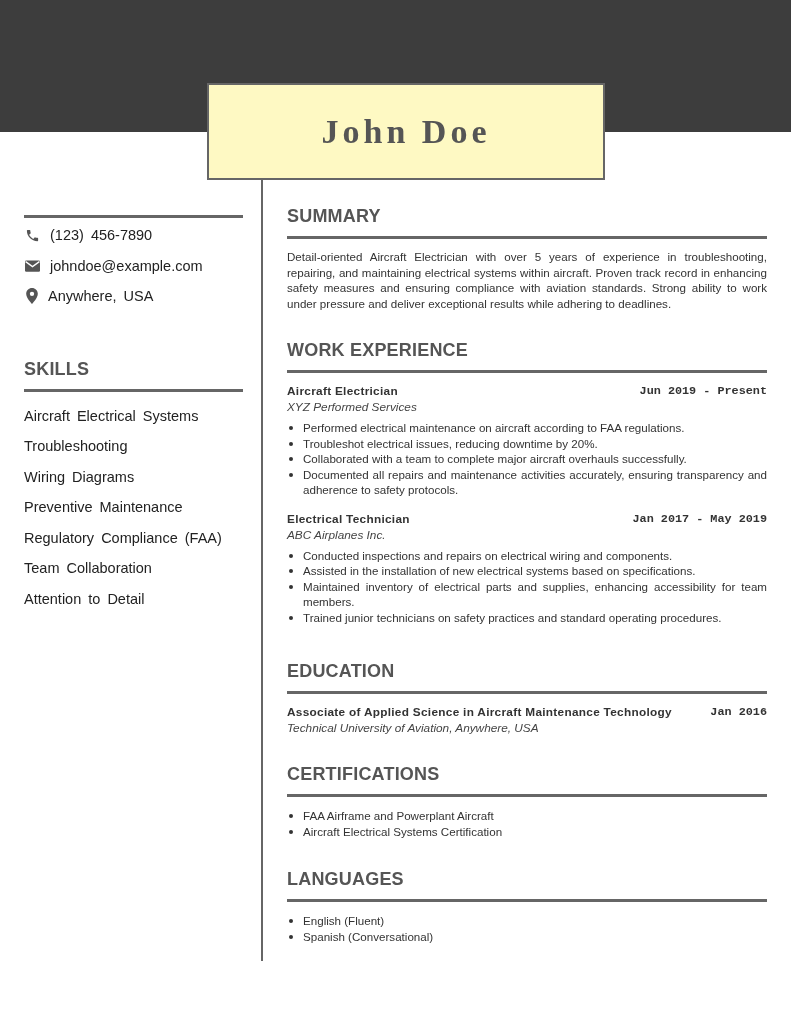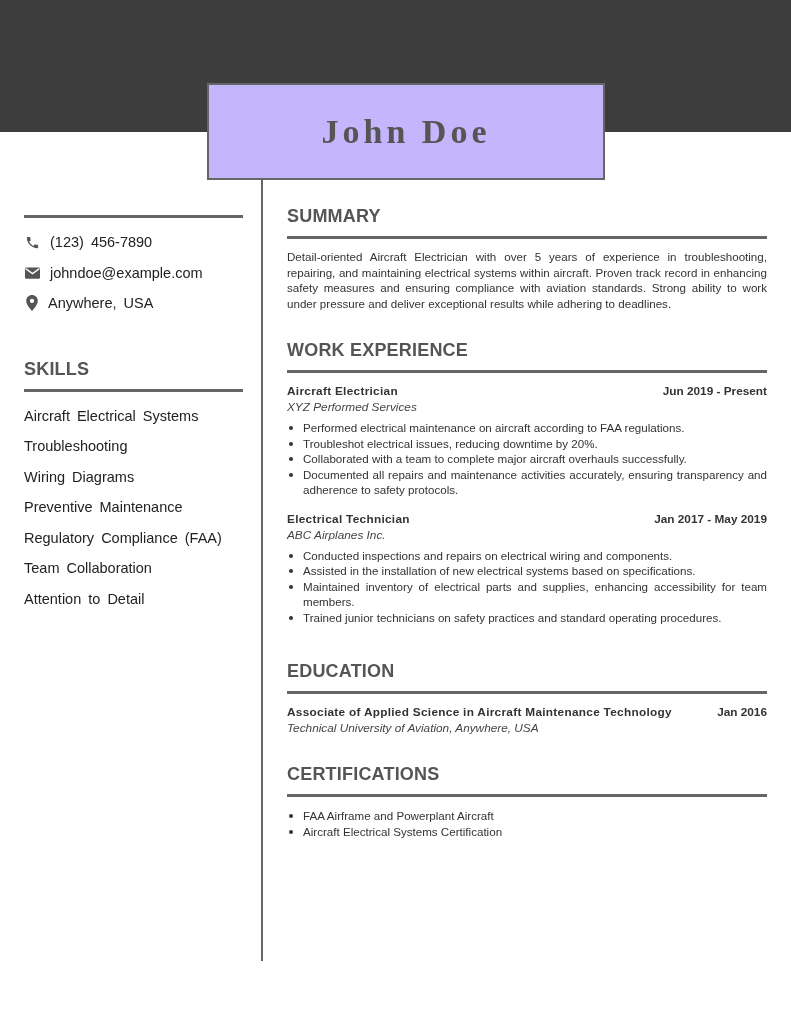--- a/index.html
+++ b/index.html
@@ -2,57 +2,57 @@
 <html><head>
 <meta charset="utf-8">
 <style>
   * { box-sizing: border-box; margin: 0; padding: 0; }
   html, body { width: 791px; height: 1024px; background: #ffffff; overflow: hidden; }
   body { position: relative; font-family: "Liberation Sans", sans-serif; color: #333; }
 
   .top-band { position: absolute; left: 0; top: 0; width: 791px; height: 132px; background: #3d3d3d; }
   .name-box {
     position: absolute; left: 207px; top: 83px; width: 398px; height: 97px;
-    background: #c4b5fd; border: 2px solid #666;
+    background: #fef9c3; border: 2px solid #666;
     display: flex; align-items: center; justify-content: center;
   }
   .name-box h1 {
     font-family: "Liberation Serif", serif; font-weight: bold; font-size: 34px;
     letter-spacing: 4px; color: #555;
   }
 
   .divider-v { position: absolute; left: 261px; top: 180px; width: 2px; height: 781px; background: #666; }
 
   .sidebar { position: absolute; left: 24px; top: 206px; width: 219px; }
   .sec-title { font-size: 18px; font-weight: bold; color: #555; letter-spacing: 0.2px; }
   .sec-rule { height: 3px; background: #666; margin-top: 9px; }
 
   .contact-list { list-style: none; margin-top: 9px; }
-  .contact-list li { display: flex; align-items: center; height: 30.5px; font-size: 14.5px; color: #222; word-spacing: 3px; }
+  .contact-list li { display: flex; align-items: flex-start; height: 30.5px; font-size: 14.5px; color: #222; word-spacing: 3px; }
   .contact-list .ico { width: 16px; height: 16px; margin-right: 10px; display: inline-flex; align-items: center; justify-content: center; }
   .contact-list li.loc .ico { margin-right: 8px; }
 
   .skills-block { margin-top: 40px; }
   .skills-list { list-style: none; margin-top: 9px; }
   .skills-list li { height: 30.5px; display: flex; align-items: center; font-size: 14.5px; color: #222; word-spacing: 3px; }
 
   .main { position: absolute; left: 287px; top: 206px; width: 480px; }
   .main .sec-rule { margin-top: 9px; }
   .summary-text {
     margin-top: 10px; font-size: 11.6px; line-height: 15.5px; color: #333; text-align: justify;
   }
   .work-sec { position: absolute; top: 134px; left: 0; width: 480px; }
   .edu-sec { position: absolute; top: 455px; left: 0; width: 480px; }
   .cert-sec { position: absolute; top: 558px; left: 0; width: 480px; }
   .lang-sec { position: absolute; top: 663px; left: 0; width: 480px; }
 
   .job { margin-top: 11px; }
   .job + .job { margin-top: 14px; }
   .job-head { display: flex; justify-content: space-between; font-size: 11.8px; font-weight: bold; color: #333; letter-spacing: 0.3px; }
-  .job-head .date { letter-spacing: 0; }
+  .job-head .date { letter-spacing: 0; font-family: Liberation Mono, monospace; }
   .org { font-size: 11.8px; font-style: italic; color: #444; margin-top: 2px; }
   ul.bullets { list-style: none; margin-top: 6px; }
   ul.bullets li {
     position: relative; padding-left: 16px; font-size: 11.6px; line-height: 15.5px; color: #333; text-align: justify;
   }
   ul.bullets li::before {
     content: ""; position: absolute; left: 2px; top: 6px; width: 4px; height: 4px; border-radius: 50%; background: #333;
   }
   .edu-entry { margin-top: 11px; }
   .cert-sec ul.bullets, .lang-sec ul.bullets { margin-top: 11px; }
@@ -168,13 +168,21 @@
 
   <section class="cert-sec">
     <h2 class="sec-title">CERTIFICATIONS</h2>
     <div class="sec-rule"></div>
     <ul class="bullets">
       <li>FAA Airframe and Powerplant Aircraft</li>
       <li>Aircraft Electrical Systems Certification</li>
     </ul>
   </section>
 
+  <section class="lang-sec">
+    <h2 class="sec-title">LANGUAGES</h2>
+    <div class="sec-rule"></div>
+    <ul class="bullets">
+      <li>English (Fluent)</li>
+      <li>Spanish (Conversational)</li>
+    </ul>
+  </section>
 </main>
 
 </body></html>

